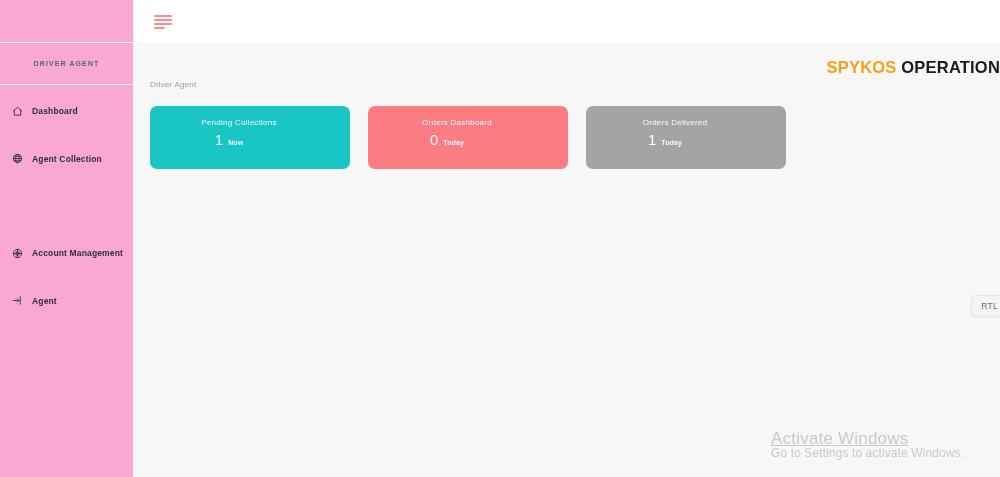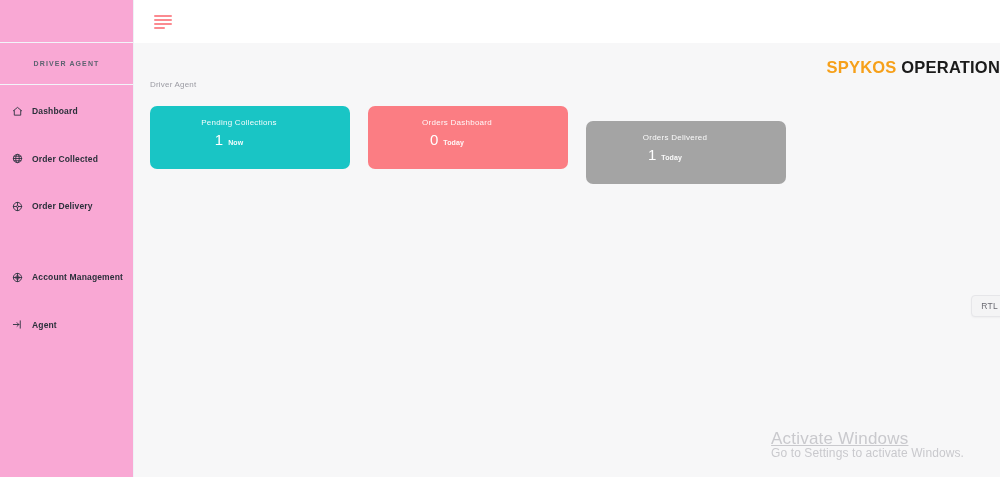--- a/index.html
+++ b/index.html
@@ -252,34 +252,24 @@
 
       <div class="nav-item">
         <span class="nav-icon">
           <svg width="11" height="11" viewBox="0 0 24 24" fill="none" stroke="currentColor" stroke-width="2" stroke-linecap="round">
             <circle cx="12" cy="12" r="9"></circle>
               <ellipse cx="12" cy="12" rx="4" ry="9"></ellipse>
               <path d="M3 12h18"></path>
               <path d="M4.5 7h15M4.5 17h15"></path>
           </svg>
         </span>
-        <span class="nav-label">Order Collected</span>
-      </div>
-      <div class="nav-spacer"></div>
-
-      <div class="nav-item">
-        <span class="nav-icon">
-          <svg width="11" height="11" viewBox="0 0 24 24" fill="none" stroke="currentColor" stroke-width="2" stroke-linecap="round">
-            <circle cx="12" cy="12" r="9"></circle>
-              <path d="M12 3v6M12 15v6M3 12h6M15 12h6"></path>
-              <circle cx="12" cy="12" r="2.2"></circle>
-          </svg>
-        </span>
-        <span class="nav-label">Order Delivery</span>
-      </div>
+        <span class="nav-label">Agent Collection</span>
+      </div>
+      <div class="nav-spacer"></div>
+
       <div class="nav-spacer"></div>
 
       <div class="nav-spacer"></div>
 
       <div class="nav-item">
         <span class="nav-icon">
           <svg width="11" height="11" viewBox="0 0 24 24" fill="none" stroke="currentColor" stroke-width="2" stroke-linecap="round">
             <circle cx="12" cy="12" r="9"></circle>
               <circle cx="12" cy="12" r="4"></circle>
               <path d="M3 12h18M12 3v18"></path>
@@ -337,21 +327,21 @@
       <div class="card" id="card-1" style="background: rgb(251, 125, 131);">
         <div class="card-inner">
           <div class="card-label">Orders Dashboard</div>
           <div class="card-valrow">
             <span class="card-value">0</span>
             <span class="card-unit">Today</span>
           </div>
         </div>
       </div>
 
-      <div class="card" id="card-2" style="background: rgb(164, 164, 164); margin-top: 15px;">
+      <div class="card" id="card-2" style="background: rgb(164, 164, 164);">
         <div class="card-inner">
           <div class="card-label">Orders Delivered</div>
           <div class="card-valrow">
             <span class="card-value">1</span>
             <span class="card-unit">Today</span>
           </div>
         </div>
       </div>
 
     </section>

